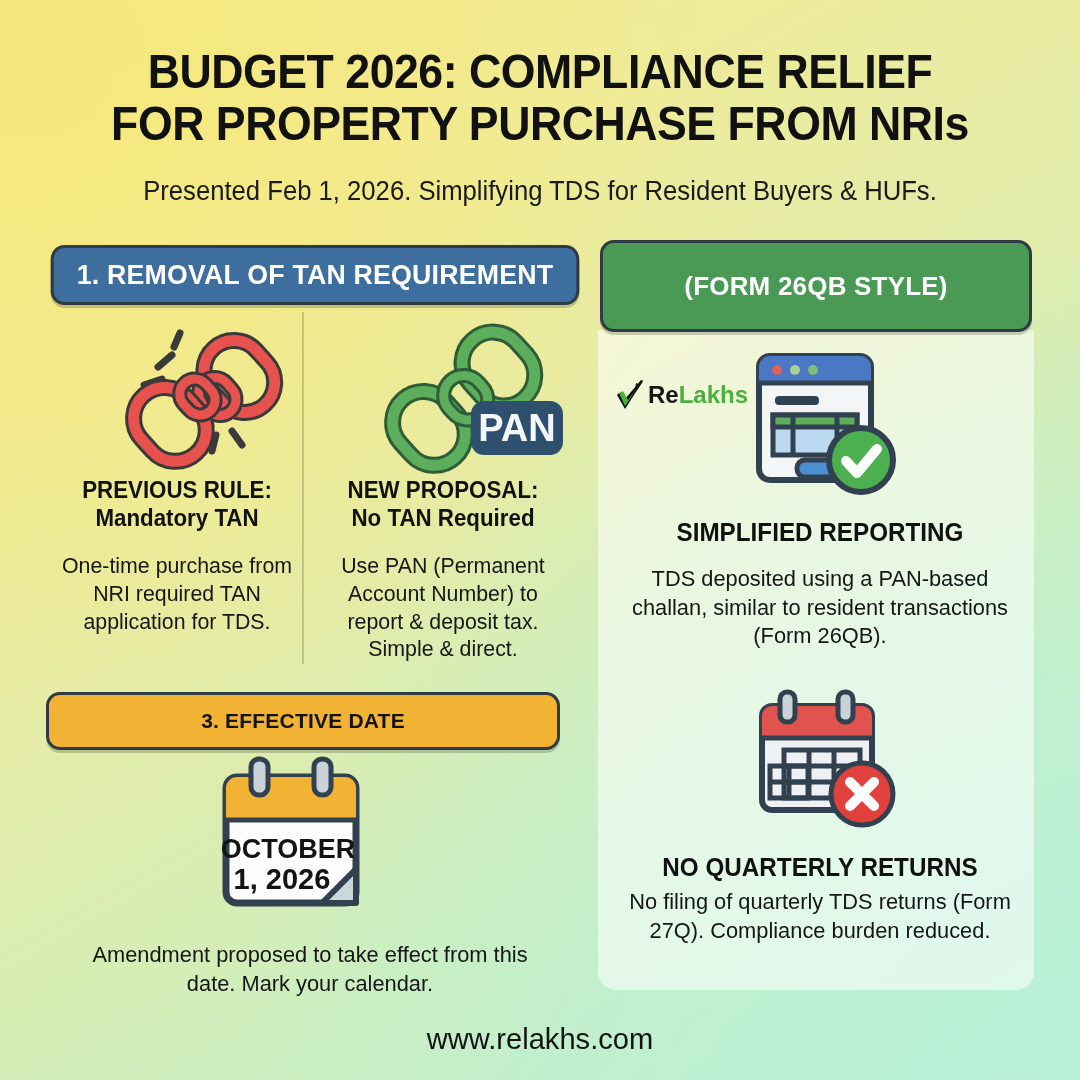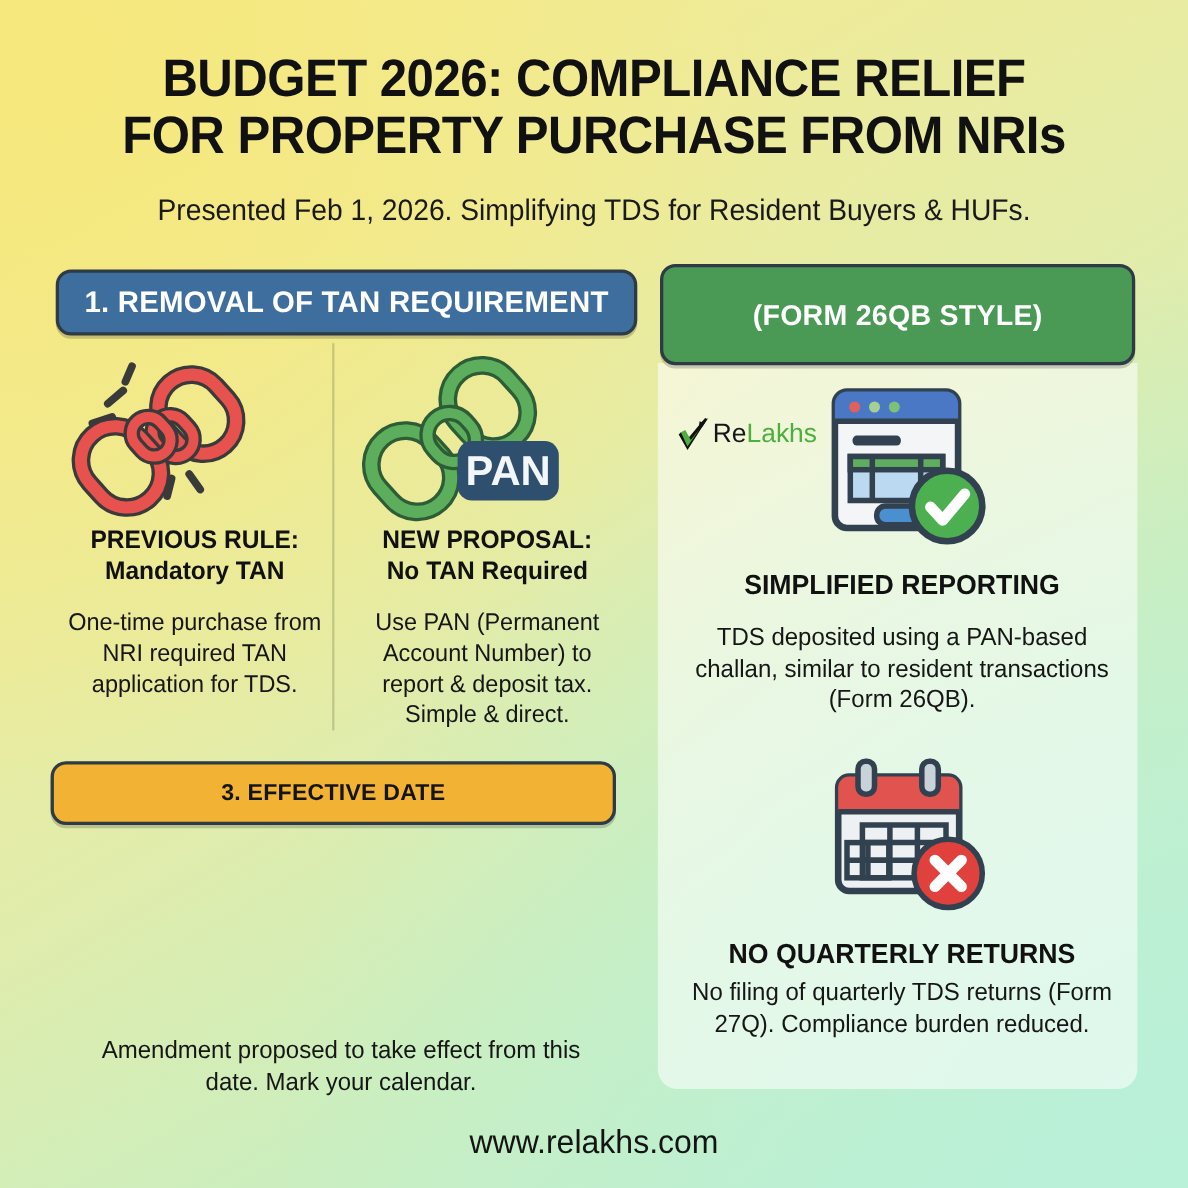--- a/index.html
+++ b/index.html
@@ -50,33 +50,33 @@
     background:rgba(255,255,255,.55);
     border-radius:0 0 18px 18px;
   }
 
   
   .lcol{position:absolute;top:320px;width:250px;text-align:center;}
   #lcolA{left:52px;}
   #lcolB{left:318px;}
   #ldivider{position:absolute;left:302px;top:312px;width:2px;height:352px;background:rgba(120,130,80,.35);}
 
-  .icon-wrap{height:150px;display:flex;align-items:center;justify-content:flex-start;}
+  .icon-wrap{height:150px;display:flex;align-items:center;justify-content:flex-end;}
   .hdr{
     font-weight:bold;font-size:23px;color:#111;line-height:1.22;margin-top:6px;
     transform:scaleX(.97);
   }
   .body-txt{
     font-size:22px;color:#161616;line-height:1.26;margin-top:20px;
     transform:scaleX(.97);
   }
 
   
   #logo{position:absolute;left:614px;top:372px;width:120px;height:46px;display:flex;align-items:center;}
-  #logo .ltxt{font-size:24px;font-weight:normal;margin-left:2px;}
+  #logo .ltxt{font-size:24px;font-weight:bold;margin-left:2px;}
   #logo .ltxt .re{color:#161616;}
   #logo .ltxt .lakhs{color:#4caf3e;}
 
   #browser-icon{position:absolute;left:745px;top:348px;width:160px;height:150px;}
   .r-hdr{
     position:absolute;left:610px;width:420px;text-align:center;
     font-weight:bold;font-size:25px;color:#111;transform:scaleX(.97);
   }
   .r-body{
     position:absolute;left:618px;width:404px;text-align:center;
@@ -247,18 +247,30 @@
       <circle cx="110" cy="106" r="31" fill="#e0413d" stroke="#32414f" stroke-width="5"></circle>
       <path d="M98 94 l24 24 M122 94 l-24 24" stroke="#ffffff" stroke-width="10" stroke-linecap="round"></path>
     </svg>
   </div>
 
   <div class="r-hdr" id="rhdr2">NO QUARTERLY RETURNS</div>
   <div class="r-body" id="rbody2">No filing of quarterly TDS returns (Form 27Q). Compliance burden reduced.</div>
 
   <div class="pill" id="pill3">3. EFFECTIVE DATE</div>
 
+  <div id="cal3">
+    <svg width="180" height="165" viewBox="0 0 180 165">
+      <rect x="26" y="22" width="130" height="126" rx="11" ry="11" fill="#fdfdfd" stroke="#32414f" stroke-width="7"></rect>
+      <path d="M26 33 a11 11 0 0 1 11 -11 h108 a11 11 0 0 1 11 11 v32 h-130 z" fill="#f2b233"></path>
+      <line x1="26" y1="65" x2="156" y2="65" stroke="#32414f" stroke-width="5"></line>
+      <rect x="51" y="4" width="17" height="36" rx="8" fill="#c9d2d8" stroke="#32414f" stroke-width="5"></rect>
+      <rect x="114" y="4" width="17" height="36" rx="8" fill="#c9d2d8" stroke="#32414f" stroke-width="5"></rect>
+      <text x="88" y="103" text-anchor="middle" font-family="Liberation Sans, sans-serif" font-size="27" font-weight="bold" fill="#141414">OCTOBER</text>
+      <text x="82" y="134" text-anchor="middle" font-family="Liberation Sans, sans-serif" font-size="29" font-weight="bold" fill="#141414">1, 2026</text>
+      <path d="M122 148 L156 114 L156 148 Z" fill="#ccd6dd" stroke="#32414f" stroke-width="6" stroke-linejoin="round"></path>
+    </svg>
+  </div>
 
   <div id="sec3-body">Amendment proposed to take effect from this date. Mark your calendar.</div>
 
   <div id="footer">www.relakhs.com</div>
 
 </div>
 
 </body></html>

